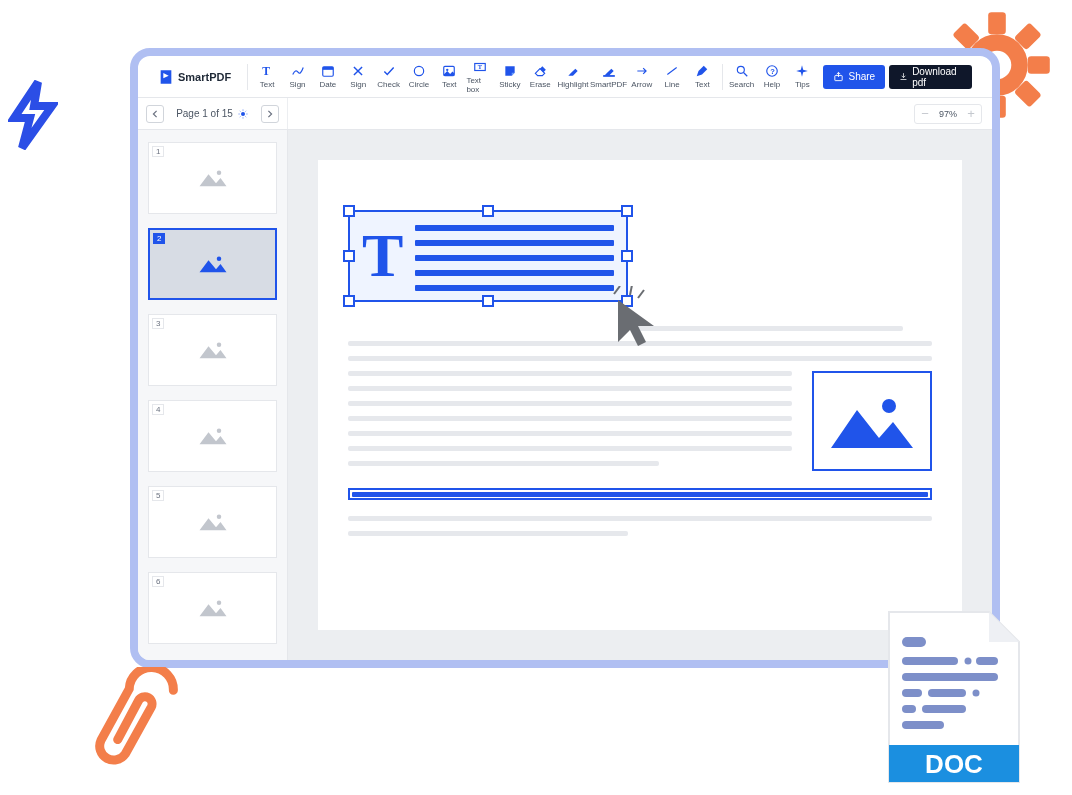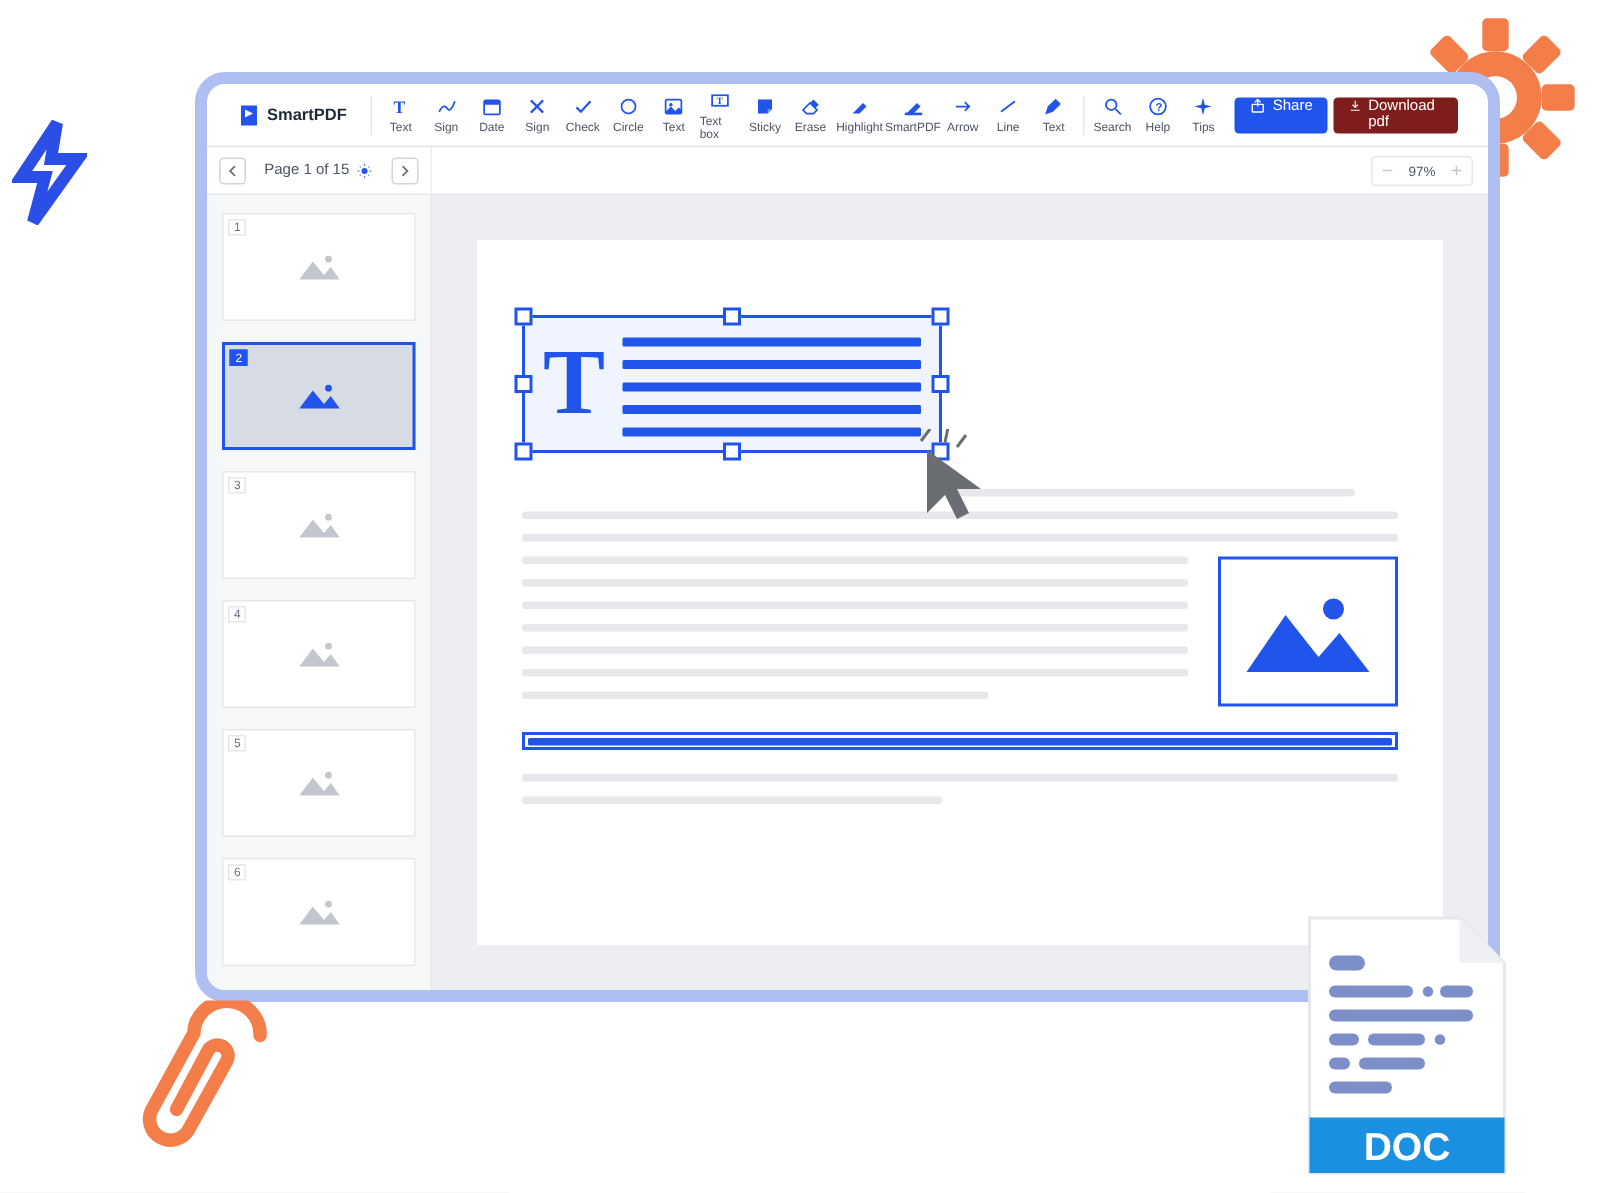--- a/index.html
+++ b/index.html
@@ -26,21 +26,21 @@
     z-index: 3;
   }
   .clip {
     position: absolute;
     bottom: 8px; left: 88px;
     width: 120px; height: 120px;
     z-index: 3;
   }
   .docfile {
     position: absolute;
-    bottom: 8px; right: 64px;
+    bottom: 8px; right: 48px;
     width: 140px; height: 180px;
     z-index: 5;
   }
 
   
   .window {
     position: absolute;
     top: 48px; left: 130px;
     width: 870px; height: 620px;
     background: #fff;
@@ -71,27 +71,27 @@
     justify-content: center;
     width: 32px; height: 36px;
     color: #2054ea;
     cursor: pointer;
   }
   .tool .lbl { color: #4b5563; font-size: 8px; margin-top: 2px; }
   .tool svg { width: 14px; height: 14px; }
   .sep { width: 1px; height: 26px; background: #e5e7eb; margin: 0 2px; }
   .spacer { flex: 1; }
   .btn {
-    display: flex; gap: 4px;
+    display: flex; align-items: center; gap: 4px;
     height: 24px; padding: 0 10px;
     border-radius: 3px; font-size: 10px; color: #fff;
     cursor: pointer;
   }
   .btn-blue { background: #2054ea; }
-  .btn-green { background: #7f1d1d; }
+  .btn-green { background: #0f172a; }
   .btn svg { width: 11px; height: 11px; }
 
   .subbar {
     height: 32px;
     display: flex; align-items: center;
     border-bottom: 1px solid #e5e7eb;
     font-size: 10px; color: #4b5563;
   }
   .subbar-left {
     width: 150px; height: 100%;

